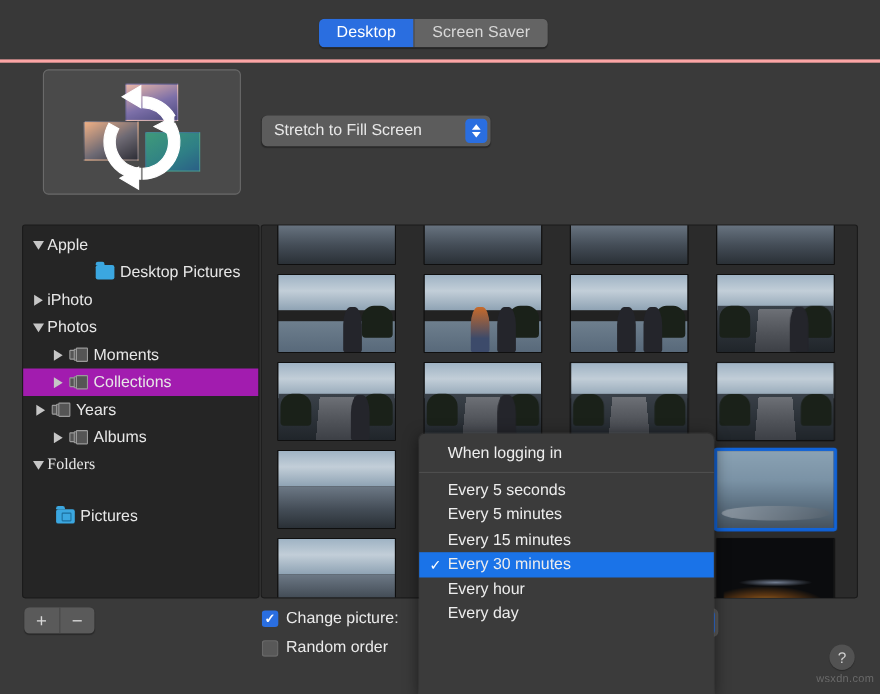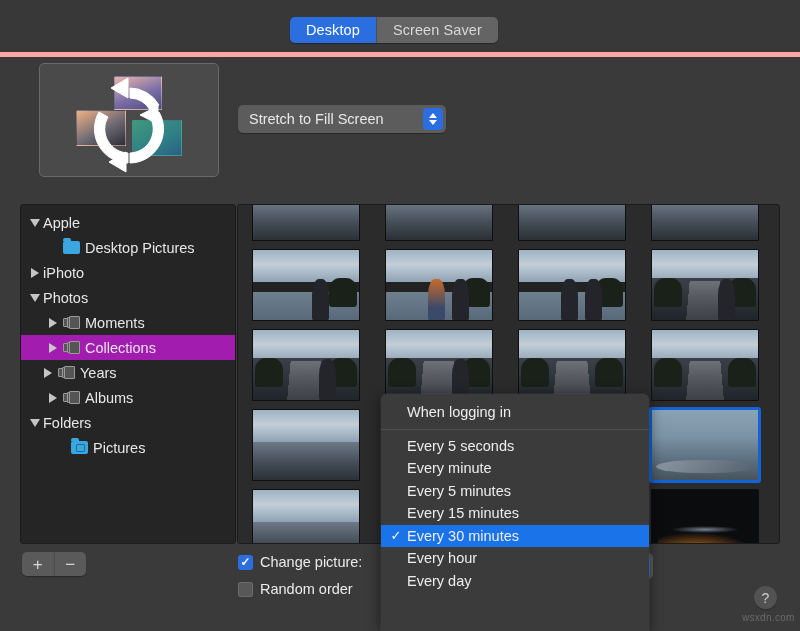--- a/index.html
+++ b/index.html
@@ -9,21 +9,21 @@
     background: #393939;
     font-family: "Liberation Sans", sans-serif;
     -webkit-font-smoothing: antialiased;
   }
   #root { position: relative; width: 800px; height: 631px; background: #3a3a3a; }
 
   
   .header {
     position: absolute; left: 0; top: 0; width: 800px; height: 57px;
     background: #383838;
-    border-bottom: 5px solid #fca5a5;
+    border-bottom: 3px solid #fca5a5;
   }
   .tabbar {
     position: absolute; left: 290px; top: 17px;
     height: 26px; display: flex;
     border-radius: 5px; overflow: hidden;
     box-shadow: 0 1px 1px rgba(0,0,0,.35);
   }
   .tab {
     display: flex; align-items: center; justify-content: center;
     font-size: 14.5px; color: #d8d8d8;
@@ -243,21 +243,21 @@
   </div>
 
   <div class="sidebar">
     <div id="sidebar-rows">
         <div class="row" style="padding-left: 6px;">
           <span class="disc">
             <i class="tri tri-open"></i>
           </span>
           <span class="lbl">Apple</span>
         </div>
-        <div class="row" style="padding-left: 24px;">
+        <div class="row" style="padding-left: 24px; margin-left: 24px;">
           <span class="disc"></span>
           <span class="icn">
             <i class="folder-blue"></i>
           </span>
           <span class="lbl">Desktop Pictures</span>
         </div>
         <div class="row" style="padding-left: 6px;">
           <span class="disc">
             <i class="tri tri-closed"></i>
           </span>
@@ -288,21 +288,21 @@
           </span>
           <span class="icn">
             <i class="photostack">
               <i></i>
               <i></i>
               <i></i>
             </i>
           </span>
           <span class="lbl">Collections</span>
         </div>
-        <div class="row" style="padding-left: 19px;">
+        <div class="row" style="padding-left: 8px;">
           <span class="disc">
             <i class="tri tri-closed"></i>
           </span>
           <span class="icn">
             <i class="photostack">
               <i></i>
               <i></i>
               <i></i>
             </i>
           </span>
@@ -314,27 +314,27 @@
           </span>
           <span class="icn">
             <i class="photostack">
               <i></i>
               <i></i>
               <i></i>
             </i>
           </span>
           <span class="lbl">Albums</span>
         </div>
-        <div class="row" style="padding-left: 6px;">
+        <div class="row" style="padding-left: 6px; font-family: Liberation Serif, serif;">
           <span class="disc">
             <i class="tri tri-open"></i>
           </span>
           <span class="lbl">Folders</span>
         </div>
-        <div class="row" style="padding-left: 32px;">
+        <div class="row" style="padding-left: 12px; margin-top: 22px;">
           <span class="disc"></span>
           <span class="icn">
             <i class="folder-pic"></i>
           </span>
           <span class="lbl">Pictures</span>
         </div>
       </div>
   </div>
 
   <div class="gridpanel">
@@ -479,24 +479,20 @@
           <span class="mcheck"></span>
           <span>When logging in</span>
         </div>
         <div class="msep"></div>
         <div class="mitem">
           <span class="mcheck"></span>
           <span>Every 5 seconds</span>
         </div>
         <div class="mitem">
           <span class="mcheck"></span>
-          <span>Every minute</span>
-        </div>
-        <div class="mitem">
-          <span class="mcheck"></span>
           <span>Every 5 minutes</span>
         </div>
         <div class="mitem">
           <span class="mcheck"></span>
           <span>Every 15 minutes</span>
         </div>
         <div class="mitem hl">
           <span class="mcheck">✓</span>
           <span>Every 30 minutes</span>
         </div>

